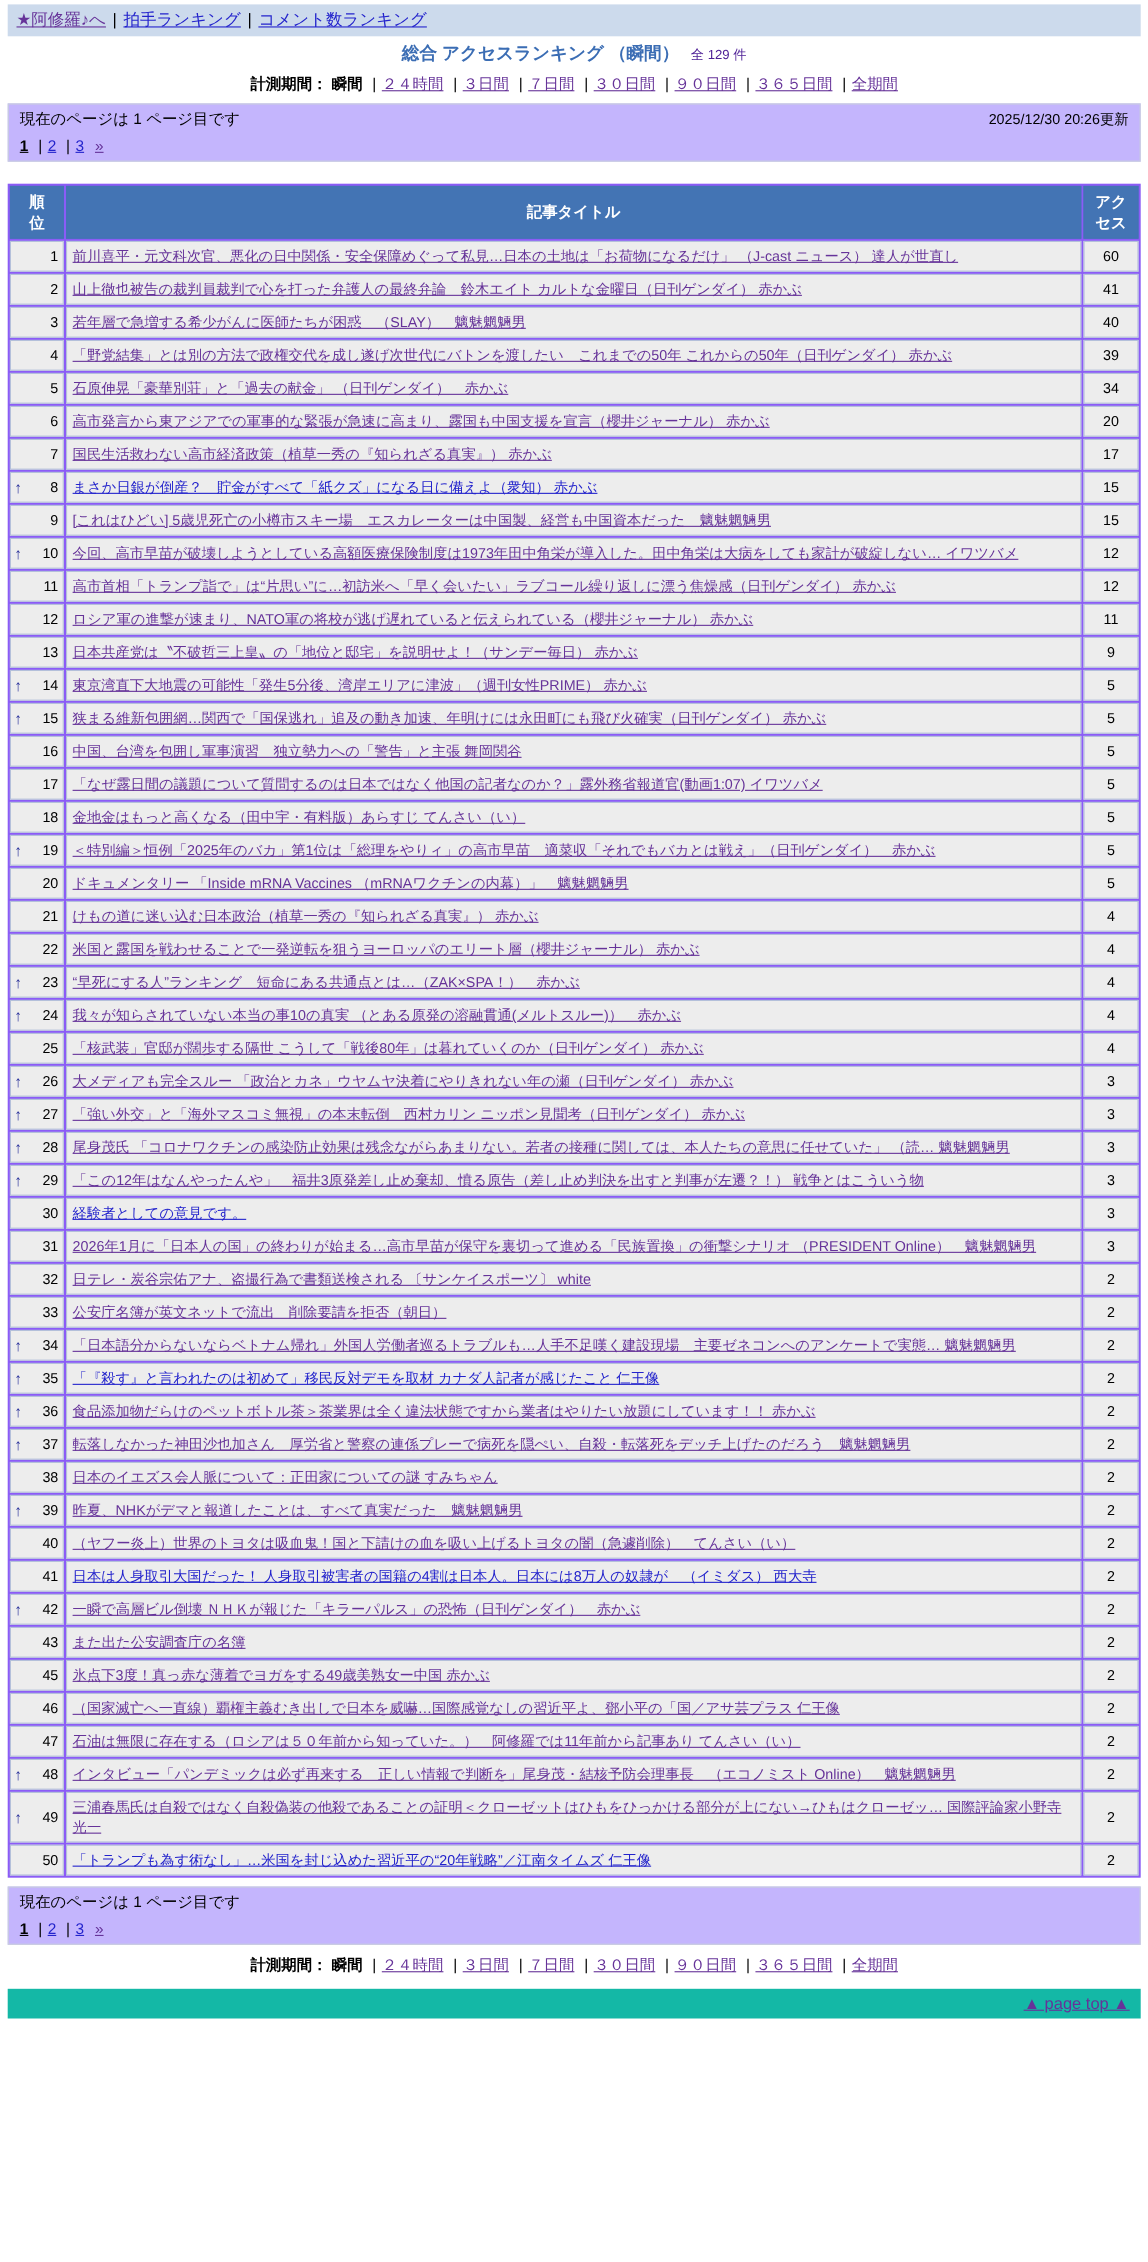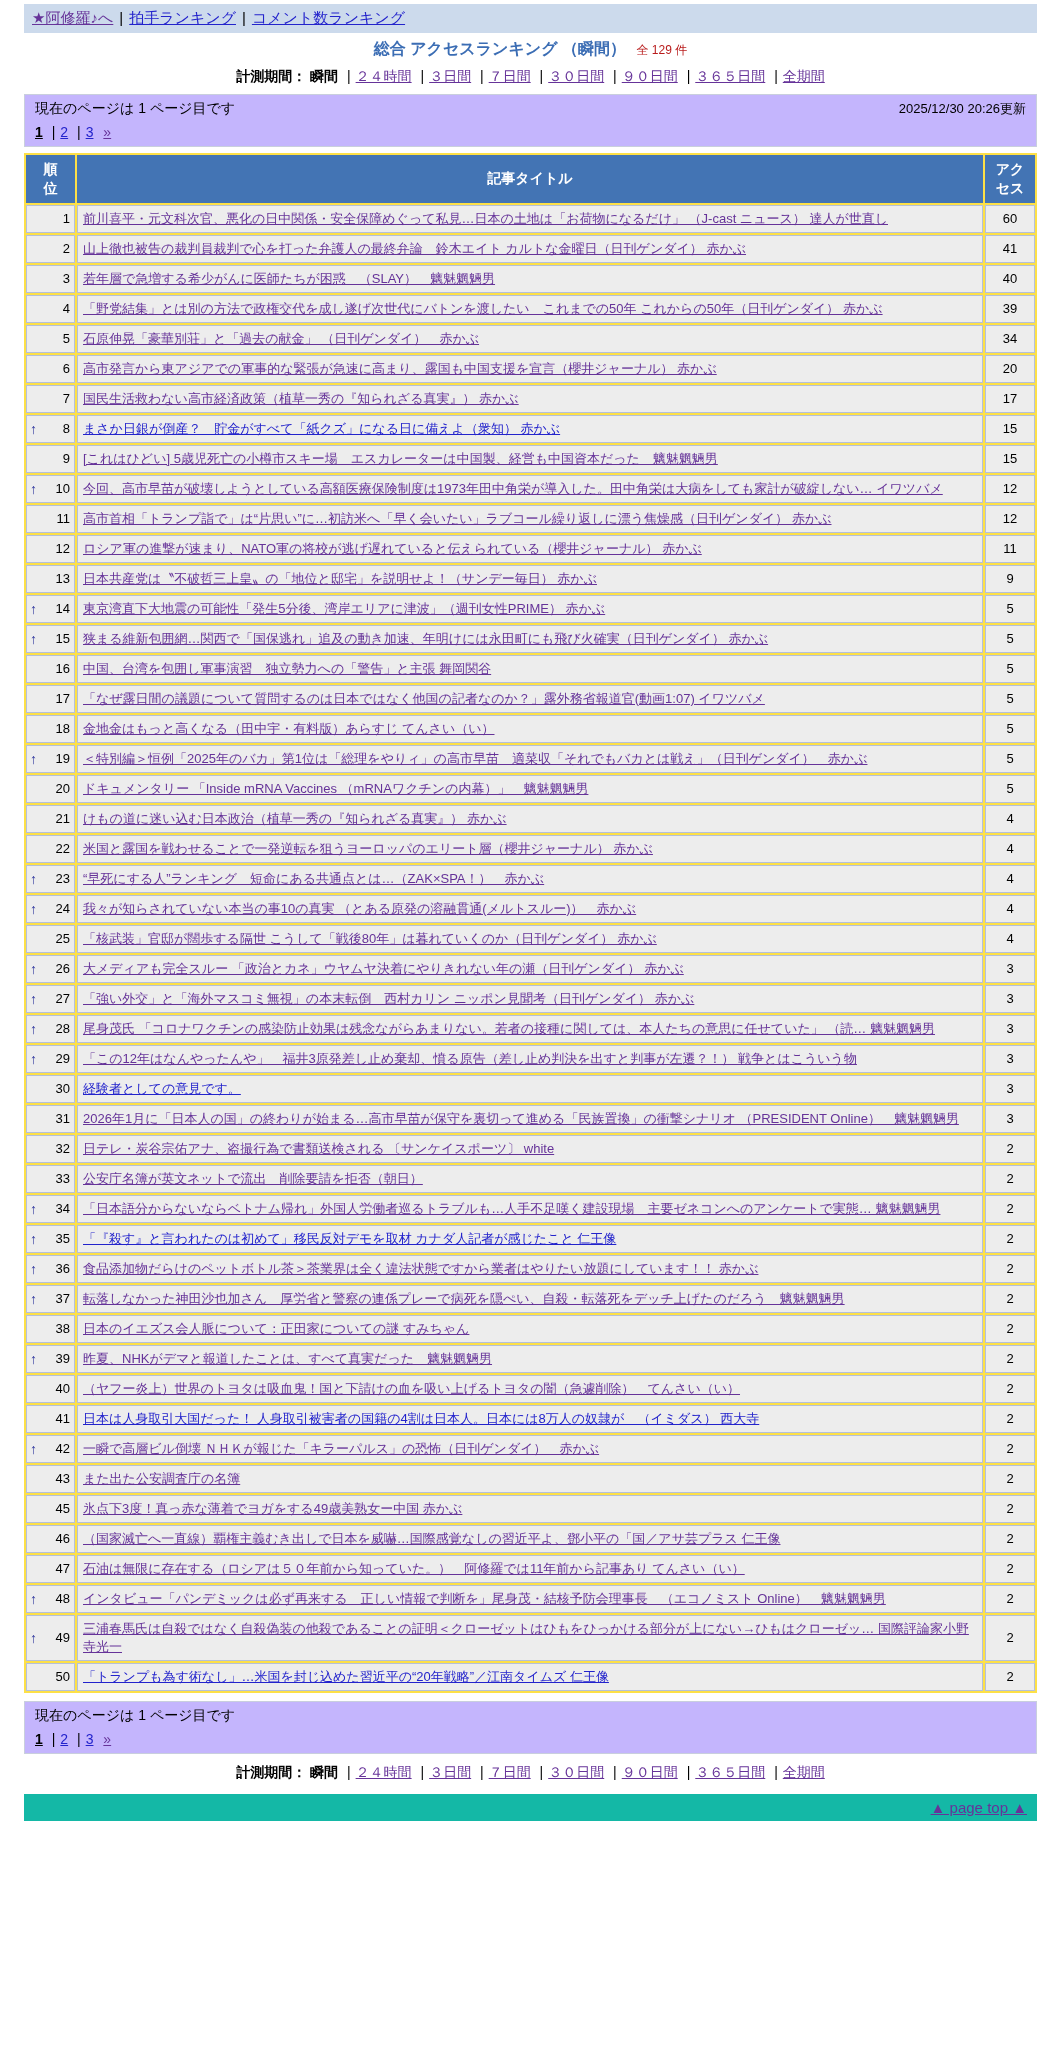--- a/index.html
+++ b/index.html
@@ -1,41 +1,41 @@
 <!DOCTYPE html>
 <html><head>
 <meta charset="utf-8">
 <style>
   html,body{margin:0;padding:0;background:#fff;}
   body{width:1044px;min-height:2056px;font-family:"Liberation Sans","DejaVu Sans",sans-serif;color:#000;}
-  .page{padding:4px 7px 0 24px;}
+  .page{padding:4px 7px 0 7px;}
   a{text-decoration:underline;cursor:pointer;}
   .vlink{color:#663399;}
   .nlink{color:#2323cc;}
   
   .topbar{background:#ccdaec;padding:5px 8px;font-size:15px;}
   .topbar .sep{color:#000;margin:0 6px;}
   
   .category{font-size:11px;font-weight:bold;margin:6px 0 2px 0;}
   
   .title-line{text-align:center;margin-top:6px;}
   .main-title{color:#3b6db4;font-weight:bold;font-size:16px;}
-  .count-suffix{color:#b91c1c;font-size:12px;margin-left:6px;}
+  .count-suffix{color:#4c1d95;font-size:12px;margin-left:6px;}
   .period-line{text-align:center;margin-top:8px;font-size:14px;}
   .period-line .plabel,.period-line .pcurrent{font-weight:bold;color:#000;}
   .period-line .psep{color:#000;margin:0 5px;}
   
   .cream{background:#c4b5fd;border:1px solid #c9cfdd;padding:5px 10px 6px 10px;margin-top:8px;font-size:14px;}
   .cream .line1{display:flex;justify-content:space-between;align-items:baseline;}
   .cream .updated{font-size:13px;}
   .pagination{margin-top:6px;font-size:14px;}
   .pagination .cur{font-weight:bold;color:#000;text-decoration:underline;}
   .pagination .psep{margin:0 5px;}
   
-  table.rank{border-collapse:separate;border-spacing:2px;width:100%;margin-top:6px;background:#fde047;}
+  table.rank{border-collapse:separate;border-spacing:2px;width:100%;margin-top:20px;background:#8b5cf6;}
   table.rank th{background:#4374b4;border:1px solid #4374b4;color:#fff;font-size:14px;font-weight:bold;text-align:center;padding:4px 2px;}
   table.rank td{background:#ededed;border:1px solid #b4c0da;font-size:13px;vertical-align:middle;}
   th .vwrap{display:inline-block;width:1.15em;word-break:break-all;line-height:1.35;}
   th .vwrap2{display:inline-block;width:2.3em;word-break:break-all;line-height:1.35;}
   td.rank-cell{width:40px;padding:4px 4px 4px 3px;}
   .rank-inner{display:flex;justify-content:space-between;align-items:center;}
   .arrow{color:#2b339b;font-weight:bold;font-size:14px;min-width:10px;line-height:1;}
   .rank-num{margin-left:auto;text-align:right;}
   td.title-cell{padding:4px 5px;line-height:18px;}
   td.access-cell{width:44px;text-align:center;padding:4px 2px;}

